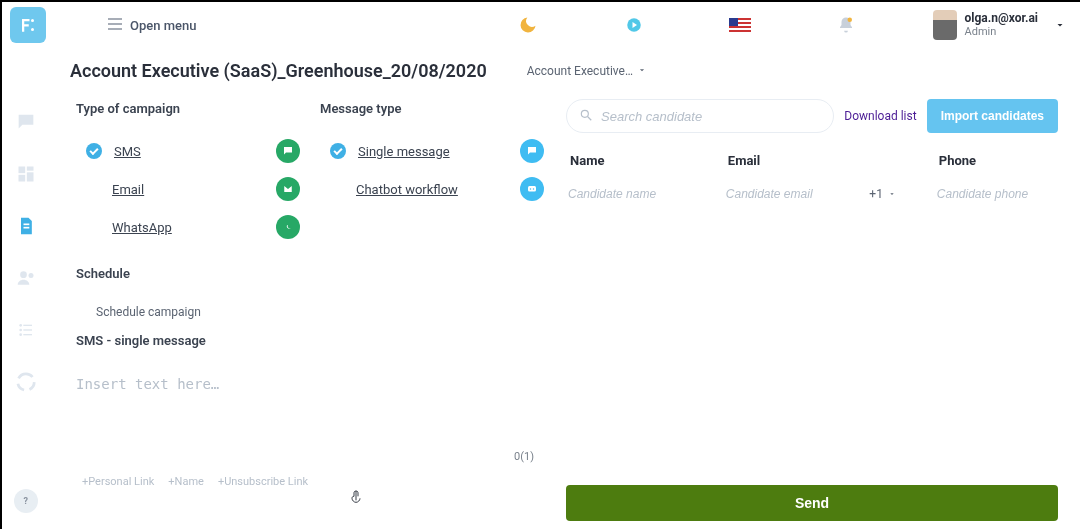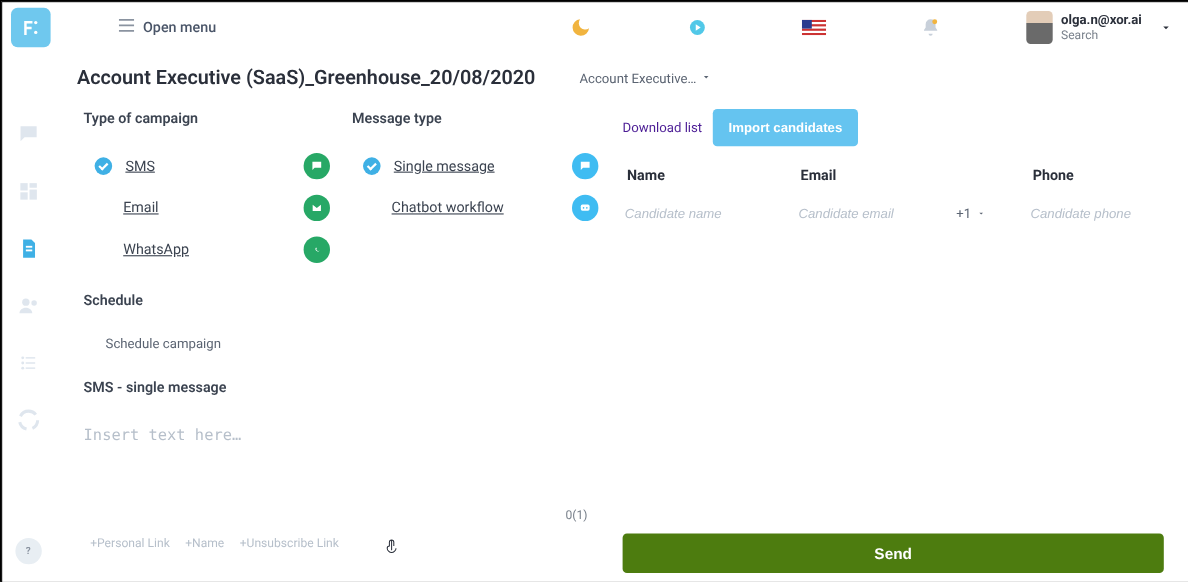--- a/index.html
+++ b/index.html
@@ -35,21 +35,21 @@
   .opt { display:flex; align-items:center; justify-content:space-between; height:38px; padding-left:10px; cursor:pointer; }
   .opt .lead { display:flex; align-items:center; gap:12px; font-size:13px; color:#3b4350;text-decoration:underline; }
   .radio { width:14px; height:14px; border-radius:50%; border:1.5px solid #c7d0dc; display:inline-block; }
   .radio.on { border:none; background:#3fb0e5; position:relative; width:16px; height:16px; }
   .radio.on::after { content:""; position:absolute; left:4px; top:5px; width:6px; height:3px; border-left:2px solid #fff; border-bottom:2px solid #fff; transform:rotate(-45deg); }
   .badge { width:24px; height:24px; border-radius:50%; display:flex; align-items:center; justify-content:center; }
   .badge.green { background:#27a866; }
   .badge.blue  { background:#3fbcf2; }
   .sched-block { margin-top:20px; width:220px; }
   .sched-btn { font-size:12px; color:#5b6472; padding:8px 6px 8px 20px; cursor:pointer; }
-  .composer-block { margin-top:18px; }
+  .composer-block { margin-top:6px; }
   .composer { width:100%; margin-top:12px; height:70px; border:none; resize:none; font-size:14px; color:#3b4350; outline:none; }
   .composer::placeholder { color:#b6bfca; }
   .counter { text-align:right; font-size:11px; color:#7a828c; padding-right:10px; }
   .tagrow { display:flex; gap:14px; font-size:11px; color:#b6bfca; margin-top:12px; padding-left:6px; }
   .tagrow span { cursor:pointer; }
   
   .right { flex:1; padding:6px 8px 8px 8px; display:flex; flex-direction:column; }
   .right-top { display:flex; align-items:center; gap:10px; }
   .searchwrap { flex:1; display:flex; align-items:center; gap:8px; border:1px solid #e8edf3; border-radius:20px; height:34px; padding:0 12px; }
   .searchwrap input { border:none; outline:none; flex:1; font-size:13px; font-style:italic; color:#4a5568; background:transparent; }
@@ -109,21 +109,21 @@
   <div class="topbar-icon">
     <svg width="18" height="18" viewBox="0 0 24 24">
         <path fill="#c8d0da" d="M12 2a6 6 0 00-6 6v4l-2 3v1h16v-1l-2-3V8a6 6 0 00-6-6zm0 20a2.5 2.5 0 002.5-2.5h-5A2.5 2.5 0 0012 22z"></path>
         <circle cx="17" cy="5" r="3" fill="#f1b43f"></circle>
       </svg>
   </div>
   <div class="user-block">
     <div class="avatar"></div>
     <div class="user-meta">
       <span class="user-name">olga.n@xor.ai</span>
-      <span class="user-role">Search</span>
+      <span class="user-role">Admin</span>
     </div>
     <span class="chevd">
       <svg width="12" height="12" viewBox="0 0 24 24">
           <path fill="#2a2f3a" d="M7 10l5 5 5-5z"></path>
         </svg>
     </span>
   </div>
 </div>
 
 <div class="sidebar">
@@ -270,20 +270,27 @@
         <div class="tagrow">
           <span>+Personal Link</span>
           <span>+Name</span>
           <span>+Unsubscribe Link</span>
         </div>
       </div>
     </div>
 
     <div class="right">
       <div class="right-top">
+        <div class="searchwrap">
+          <span><svg width="14" height="14" viewBox="0 0 24 24">
+                <circle cx="10" cy="10" r="6" fill="none" stroke="#b6bfca" stroke-width="2"></circle>
+                <line x1="15" y1="15" x2="21" y2="21" stroke="#b6bfca" stroke-width="2"></line>
+              </svg></span>
+          <input type="text" placeholder="Search candidate" style="">
+        </div>
         <span class="download-link">Download list</span>
         <button class="import-btn">Import candidates</button>
       </div>
 
       <div class="cand-table">
         <div class="cand-head">
           <div>Name</div>
           <div>Email</div>
           <div></div>
           <div>Phone</div>

